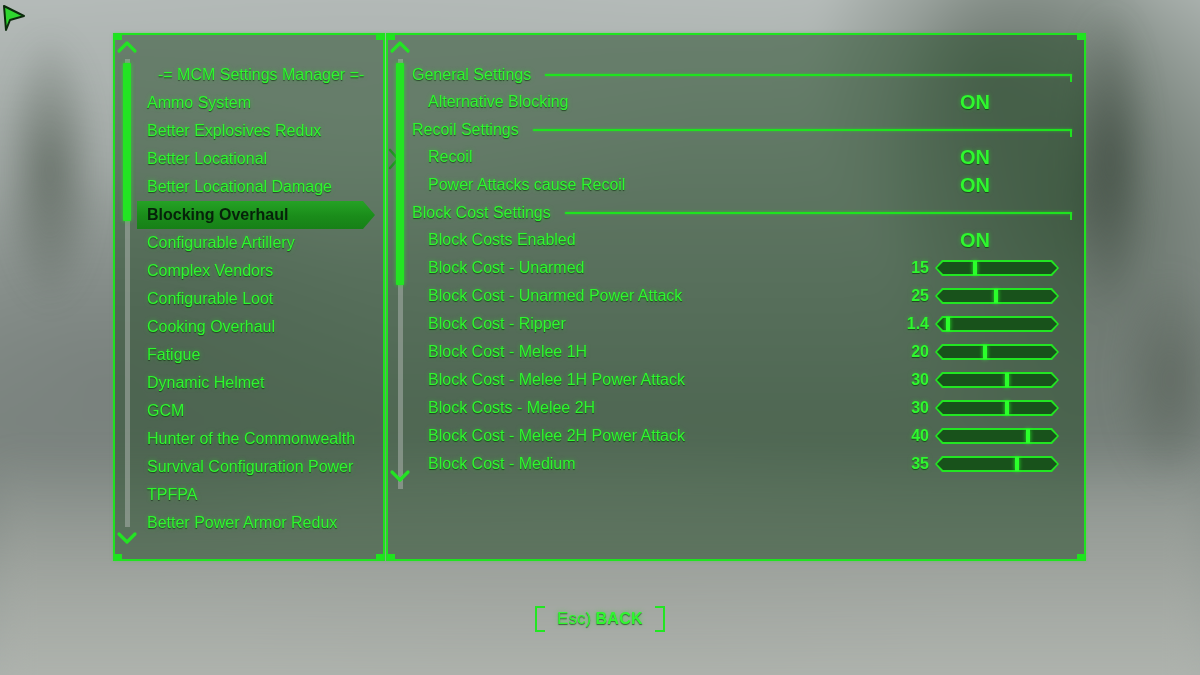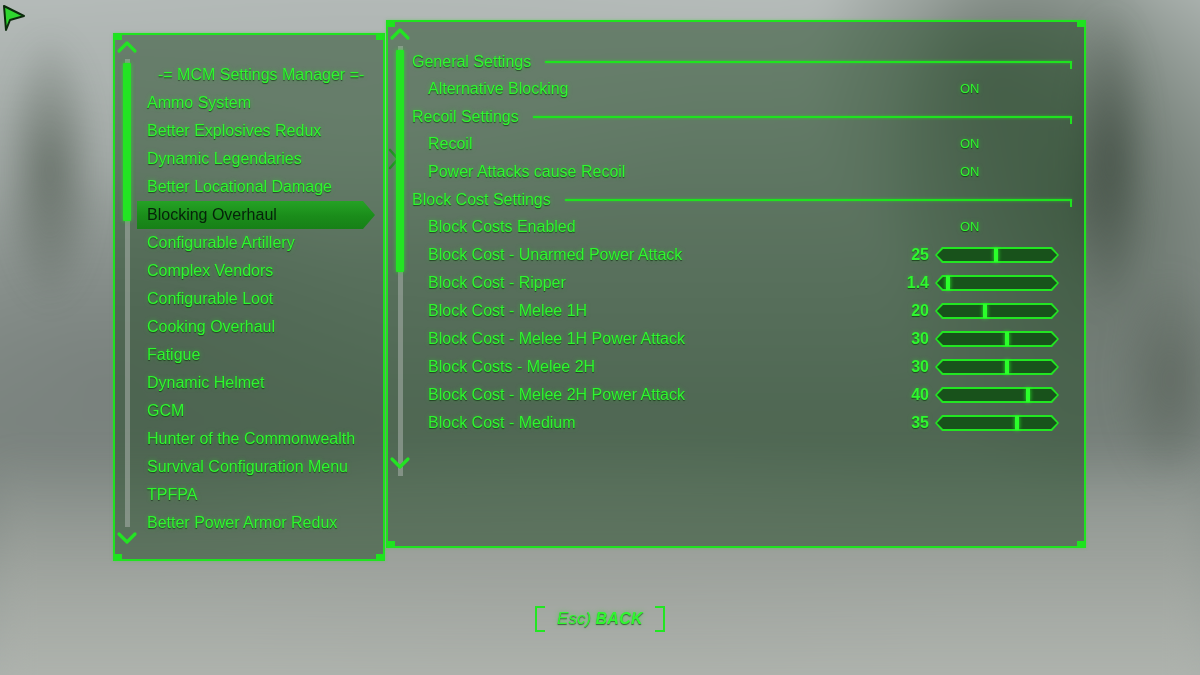--- a/index.html
+++ b/index.html
@@ -72,21 +72,21 @@
   }
   .panel::before { left: -2px; top: -2px; }
   .panel::after  { right: -2px; top: -2px; }
   .panel .nb-l, .panel .nb-r {
     position: absolute; bottom: -2px; width: 9px; height: 7px; background: #1fe31f;
   }
   .panel .nb-l { left: -2px; }
   .panel .nb-r { right: -2px; }
 
   #left-panel  { left: 113px; top: 33px; width: 272px; height: 528px; }
-  #right-panel { left: 386px; top: 20px; width: 700px; height: 528px; }
+  #right-panel { left: 386px; top: 33px; width: 700px; height: 528px; }
 
   
   .scrollbar { position: absolute; width: 14px; }
   .sb-track {
     position: absolute; left: 5px; top: 0; width: 5px; height: 100%;
     background: rgba(170,176,172,0.55);
   }
   .sb-thumb {
     position: absolute; left: 3px; width: 8px;
     background: #23e423;
@@ -114,21 +114,21 @@
     color: #2ff72f;
     font-size: 16px;
     text-shadow: 0 0 4px rgba(38,220,38,0.55), 0 1px 1px rgba(0,0,0,0.6);
     white-space: nowrap;
   }
   .li.header { padding-left: 21px; }
   .li.selected {
     background: linear-gradient(to bottom, #25a225 0%, #1a8c1a 55%, #178017 100%);
     color: #06220a;
     text-shadow: none;
-    font-weight: 400;
+    font-weight: 700;
     
     clip-path: polygon(0 0, calc(100% - 12px) 0, 100% 50%, calc(100% - 12px) 100%, 0 100%);
     width: 238px;
   }
   .li .arrow-single, .li .arrow-double {
     position: absolute; right: -16px; top: 0; height: 28px;
     display: flex; align-items: center;
     color: #1fd91f;
   }
   .li.selected .arrow-double { right: -22px; }
@@ -162,21 +162,21 @@
     height: 28px;
     line-height: 28px;
     padding-left: 16px;
     color: #2ff72f;
     font-size: 16px;
     text-shadow: 0 0 4px rgba(38,220,38,0.55), 0 1px 1px rgba(0,0,0,0.6);
     white-space: nowrap;
   }
   .opt .val-toggle {
     position: absolute; left: 548px; top: 0;
-    font-size: 13px; font-weight: 400;
+    font-size: 20px; font-weight: 700;
     color: #2ff72f;
     text-align: center;
   }
   .opt .val-num {
     position: absolute; left: 455px; top: 0; width: 62px;
     text-align: right;
     font-size: 16px; font-weight: 600;
     color: #2ff72f;
   }
 
@@ -205,21 +205,20 @@
   #back-btn {
     position: absolute; left: 0; right: 0; top: 606px;
     text-align: center;
   }
   #back-inner {
     display: inline-block;
     position: relative;
     padding: 3px 22px;
     color: #2ff72f;
     text-shadow: 0 0 5px rgba(38,220,38,0.6), 0 1px 1px rgba(0,0,0,0.6);
-    font-style: italic;
   }
   #back-inner .brk {
     position: absolute; top: 0; width: 10px; height: 100%;
     border-top: 2px solid #22e622;
     border-bottom: 2px solid #22e622;
   }
   #back-inner .brk.l { left: 0;  border-left: 2px solid #22e622; }
   #back-inner .brk.r { right: 0; border-right: 2px solid #22e622; }
   #back-key { font-size: 17px; }
   #back-label { font-size: 16px; font-weight: 700; letter-spacing: 0.3px; }
@@ -258,41 +257,41 @@
           <svg width="22" height="14" viewBox="0 0 22 14">
             <path d="M3 3 L11 11 L19 3" fill="none" stroke="#23e423" stroke-width="3.2" stroke-linecap="round" stroke-linejoin="round"></path>
           </svg>
         </div>
       </div>
 
       <div id="left-list">
           <div class="li header"><span>-= MCM Settings Manager =-</span></div>
           <div class="li"><span>Ammo System</span></div>
           <div class="li"><span>Better Explosives Redux</span></div>
-          <div class="li"><span>Dynamic Legendaries</span><span class="arrow-single">
+          <div class="li"><span>Better Locational</span><span class="arrow-single">
               <svg width="14" height="24" viewBox="0 0 14 24">
                 <path d="M3 3 L11 12 L3 21" fill="none" stroke="#1fd91f" stroke-width="2.6" stroke-linecap="round" stroke-linejoin="round"></path>
               </svg>
             </span></div>
           <div class="li"><span>Better Locational Damage</span></div>
           <div class="li selected"><span>Blocking Overhaul</span><span class="arrow-double">
               <svg width="24" height="24" viewBox="0 0 24 24">
                 <path d="M3 3 L11 12 L3 21" fill="none" stroke="#1aa81a" stroke-width="3" stroke-linecap="round" stroke-linejoin="round"></path>
                 <path d="M12 3 L20 12 L12 21" fill="none" stroke="#1aa81a" stroke-width="3" stroke-linecap="round" stroke-linejoin="round"></path>
               </svg>
             </span></div>
           <div class="li"><span>Configurable Artillery</span></div>
           <div class="li"><span>Complex Vendors</span></div>
           <div class="li"><span>Configurable Loot</span></div>
           <div class="li"><span>Cooking Overhaul</span></div>
           <div class="li"><span>Fatigue</span></div>
           <div class="li"><span>Dynamic Helmet</span></div>
           <div class="li"><span>GCM</span></div>
           <div class="li"><span>Hunter of the Commonwealth</span></div>
-          <div class="li"><span>Survival Configuration Menu</span></div>
+          <div class="li"><span>Survival Configuration Power</span></div>
           <div class="li"><span>TPFPA</span></div>
           <div class="li"><span>Better Power Armor Redux</span></div>
         </div>
     </div>
 
     <div class="panel" id="right-panel">
       <div class="nb-l"></div>
       <div class="nb-r"></div>
 
       <div class="scrollbar" id="right-sb">
@@ -311,20 +310,25 @@
       </div>
 
       <div id="right-content">
           <div class="section"><span class="sec-label">General Settings</span><span class="sec-rule" style="width: 526.812px;"></span></div>
           <div class="opt"><span>Alternative Blocking</span><span class="val-toggle">ON</span></div>
           <div class="section"><span class="sec-label">Recoil Settings</span><span class="sec-rule" style="width: 539.281px;"></span></div>
           <div class="opt"><span>Recoil</span><span class="val-toggle">ON</span></div>
           <div class="opt"><span>Power Attacks cause Recoil</span><span class="val-toggle">ON</span></div>
           <div class="section"><span class="sec-label">Block Cost Settings</span><span class="sec-rule" style="width: 507.266px;"></span></div>
           <div class="opt"><span>Block Costs Enabled</span><span class="val-toggle">ON</span></div>
+          <div class="opt"><span>Block Cost - Unarmed</span><span class="val-num">15</span><span class="slider">
+              <span class="sl-shape"></span>
+              <span class="sl-inner"></span>
+              <span class="sl-handle" style="left: 37.8px;"></span>
+            </span></div>
           <div class="opt"><span>Block Cost - Unarmed Power Attack</span><span class="val-num">25</span><span class="slider">
               <span class="sl-shape"></span>
               <span class="sl-inner"></span>
               <span class="sl-handle" style="left: 59px;"></span>
             </span></div>
           <div class="opt"><span>Block Cost - Ripper</span><span class="val-num">1.4</span><span class="slider">
               <span class="sl-shape"></span>
               <span class="sl-inner"></span>
               <span class="sl-handle" style="left: 11.3px;"></span>
             </span></div>

